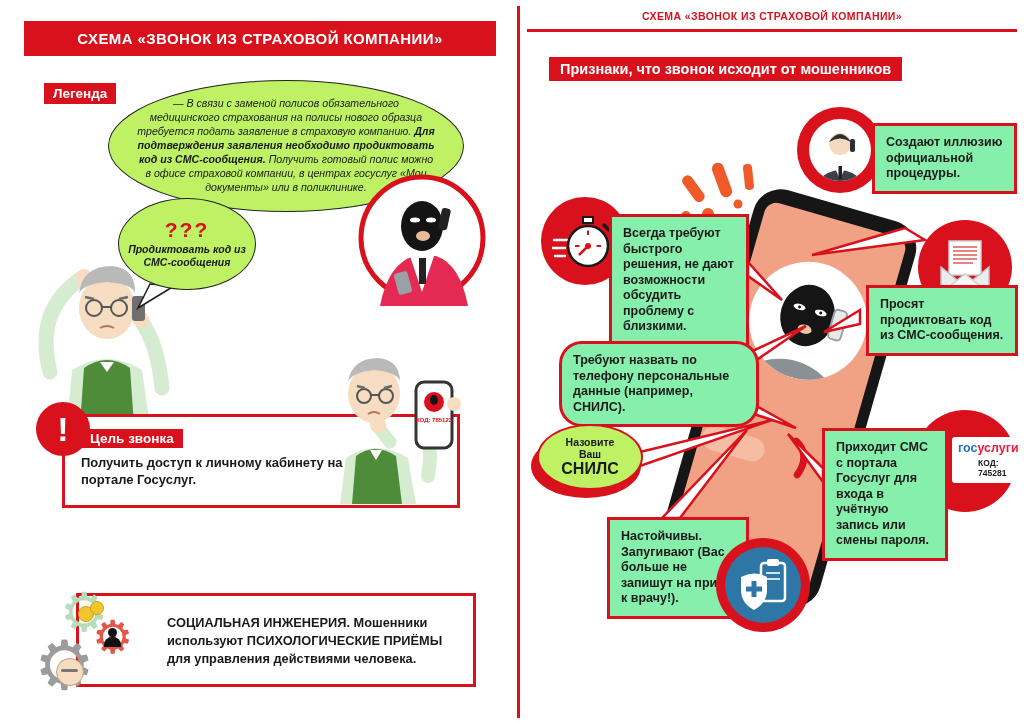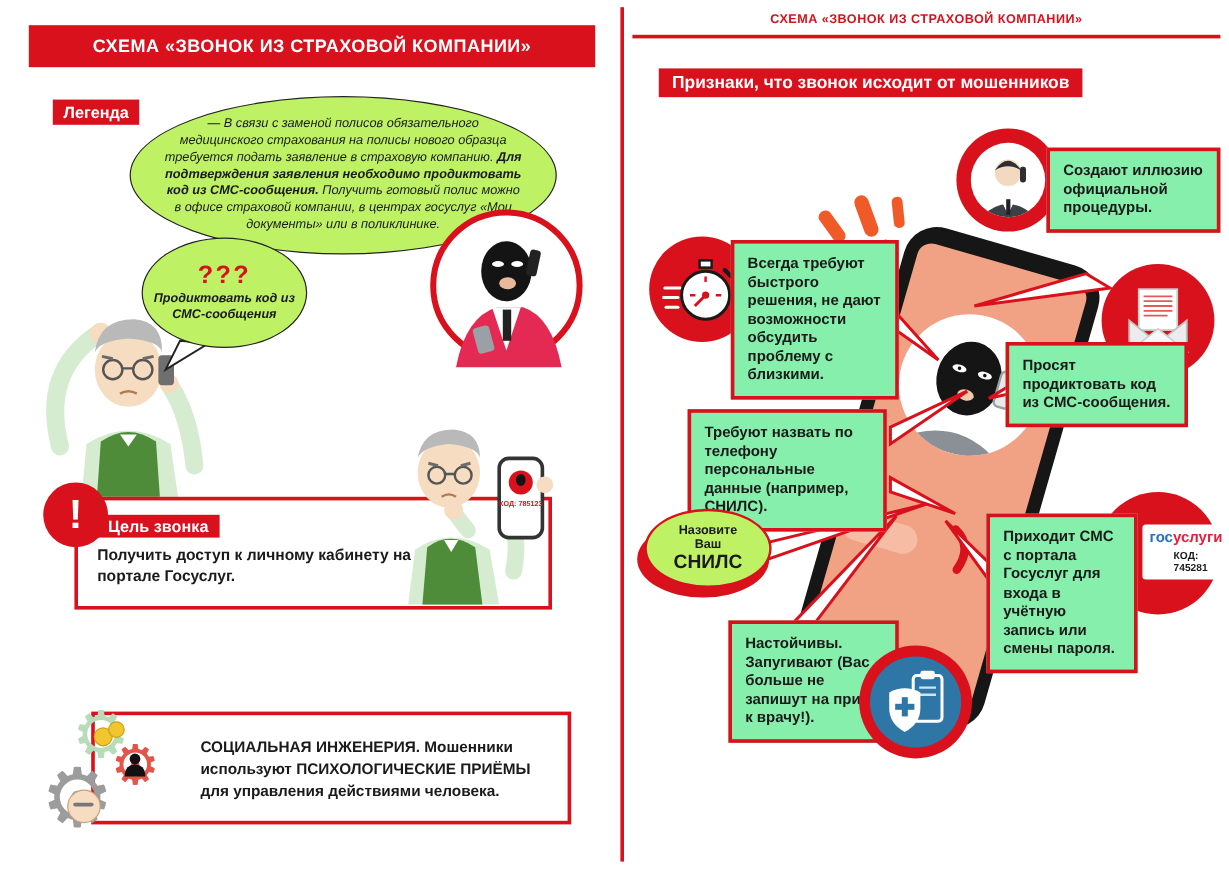--- a/index.html
+++ b/index.html
@@ -205,43 +205,43 @@
       <rect x="31" y="9" width="10" height="6" fill="#fff" stroke="#1a1a1a" stroke-width="2"></rect>
       <line x1="52" y1="17" x2="57" y2="22" stroke="#1a1a1a" stroke-width="3.5" stroke-linecap="round"></line>
       <circle cx="36" cy="38" r="20" fill="#fff" stroke="#1a1a1a" stroke-width="2.5"></circle>
       <line x1="36" y1="22.5" x2="36" y2="27" stroke="#d8111c" stroke-width="2"></line>
       <line x1="49" y1="38" x2="44.5" y2="38" stroke="#d8111c" stroke-width="2"></line>
       <line x1="23" y1="38" x2="27.5" y2="38" stroke="#d8111c" stroke-width="2"></line>
       <line x1="36" y1="38" x2="27" y2="47" stroke="#d8111c" stroke-width="2.5"></line>
       <circle cx="36" cy="38" r="3" fill="#d8111c"></circle>
     </svg>
   </div>
-  <div class="callout" style="left:609px;top:200px;width:140px;z-index:5;">
+  <div class="callout" style="left:609px;top:214px;width:140px;z-index:5;">
     <span>Всегда требуют быстрого решения, не дают возможности обсудить проблему с близкими.</span>
   </div>
 
   <div class="circle" style="left:918px;top:220px;width:94px;height:94px;background:var(--red);display:flex;align-items:center;justify-content:center;z-index:4;">
     <svg width="62" height="62" viewBox="0 0 62 62">
       <rect x="15" y="5" width="32" height="34" fill="#fff" stroke="#cfcfcf" stroke-width="1.5"></rect>
       <g stroke="#e05a5a" stroke-width="1.5">
         <line x1="19" y1="11" x2="43" y2="11"></line>
           <line x1="19" y1="15" x2="43" y2="15"></line>
         <line x1="19" y1="19" x2="43" y2="19"></line>
           <line x1="19" y1="23" x2="43" y2="23"></line>
         <line x1="19" y1="27" x2="39" y2="27"></line>
       </g>
       <path d="M7 31 L31 50 L55 31 L55 57 L7 57 Z" fill="#ececec" stroke="#bfbfbf" stroke-width="1.5"></path>
       <path d="M7 57 L31 38 L55 57 Z" fill="#f8f8f8" stroke="#cfcfcf" stroke-width="1.5"></path>
     </svg>
   </div>
-  <div class="callout" style="left:838px;top:285px;width:152px;z-index:5;">
+  <div class="callout" style="left:866px;top:285px;width:152px;z-index:5;">
     <span>Просят продиктовать код из СМС-сообщения.</span>
   </div>
 
-  <div class="callout" style="left:573px;top:341px;width:166px;z-index:5;">
+  <div class="callout" style="left:559px;top:341px;width:200px;z-index:5;border-radius:23px;">
     <span>Требуют назвать по телефону персональные данные (например, СНИЛС).</span>
   </div>
 
   <div class="circle" style="left:531px;top:434px;width:110px;height:64px;background:var(--red);z-index:4;"></div>
   <div class="bubble" style="left:537px;top:424px;width:106px;height:66px;border:2px solid var(--red);z-index:5;line-height:1.15;">
     <div style="font-weight:bold;font-size:10.5px;">Назовите</div>
     <div style="font-weight:bold;font-size:10.5px;">Ваш</div>
     <div style="font-weight:bold;font-size:16px;">СНИЛС</div>
   </div>
 

